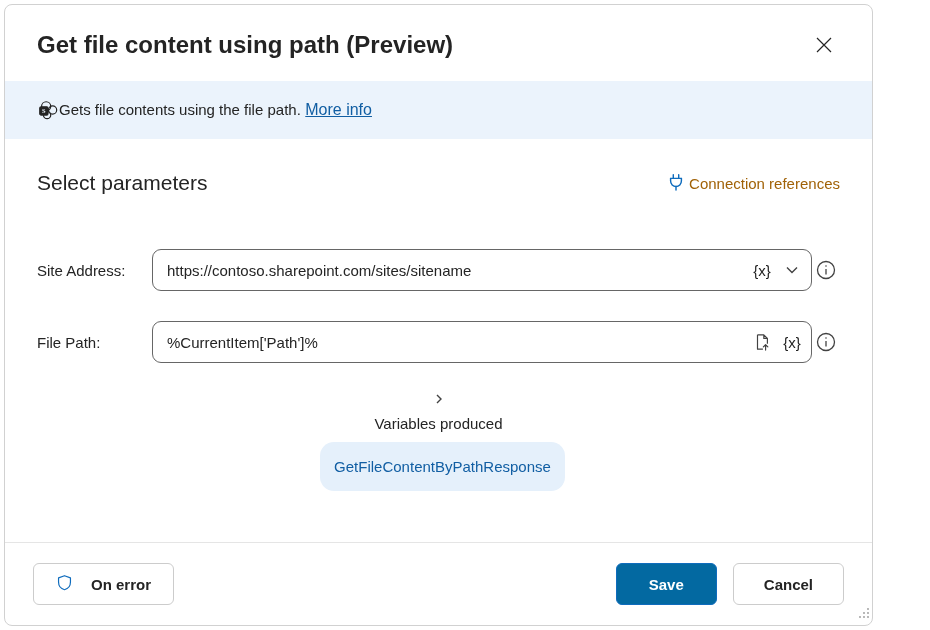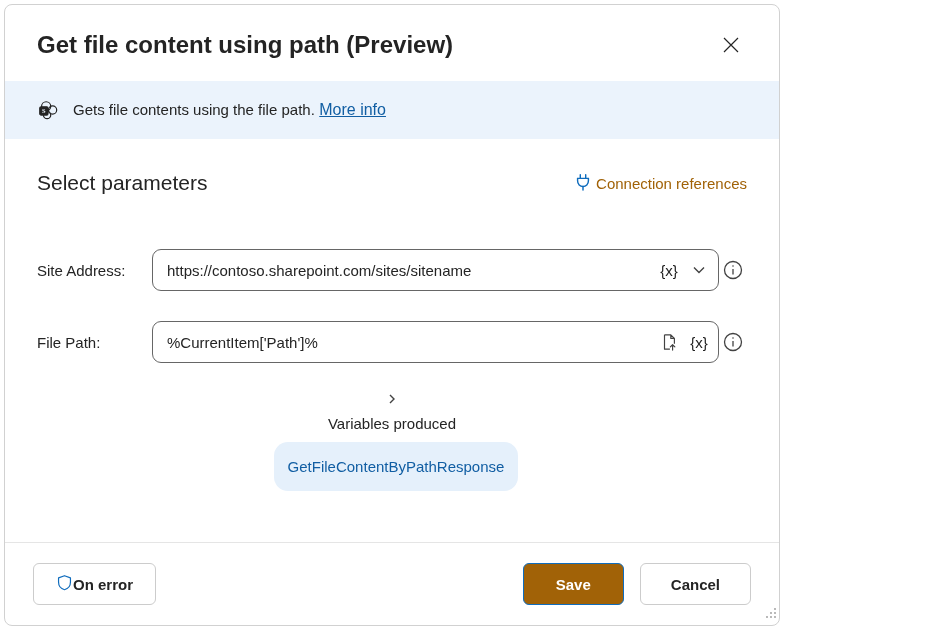--- a/index.html
+++ b/index.html
@@ -8,21 +8,21 @@
       box-sizing: border-box;
     }
     body {
       font-family: "Segoe UI", -apple-system, BlinkMacSystemFont, sans-serif;
       background: #fff;
       width: 930px;
       height: 630px;
       overflow: hidden;
     }
     .dialog {
-      width: 776px;
+      width: 869px;
       height: 622px;
       margin: 4px;
       border: 1px solid #d1d1d1;
       border-radius: 8px;
       display: flex;
       flex-direction: column;
       overflow: hidden;
       position: relative;
     }
     .header {
@@ -43,21 +43,20 @@
       align-items: center;
       justify-content: center;
       cursor: pointer;
       border-radius: 4px;
     }
     .info-banner {
       background: #ebf3fc;
       padding: 18px 32px;
       display: flex;
       align-items: center;
-      gap: 14px;
     }
     .banner-icon {
       width: 22px;
       height: 22px;
       flex-shrink: 0;
     }
     .banner-text {
       font-size: 15px;
       color: #242424;
     }
@@ -183,27 +182,27 @@
     .btn {
       height: 42px;
       padding: 0 22px;
       border-radius: 6px;
       font-size: 15px;
       font-weight: 600;
       cursor: pointer;
       display: flex;
       align-items: center;
       justify-content: center;
-      gap: 0;
+      gap: 18px;
       border: 1px solid #ccc;
       background: #fff;
       color: #242424;
     }
     .btn-primary {
-      background: #a16207;
+      background: #0369a1;
       border-color: #0f6cbd;
       color: #fff;
       padding: 0 32px;
     }
     .btn-cancel {
       padding: 0 30px;
     }
     .footer-right {
       display: flex;
       gap: 16px;

